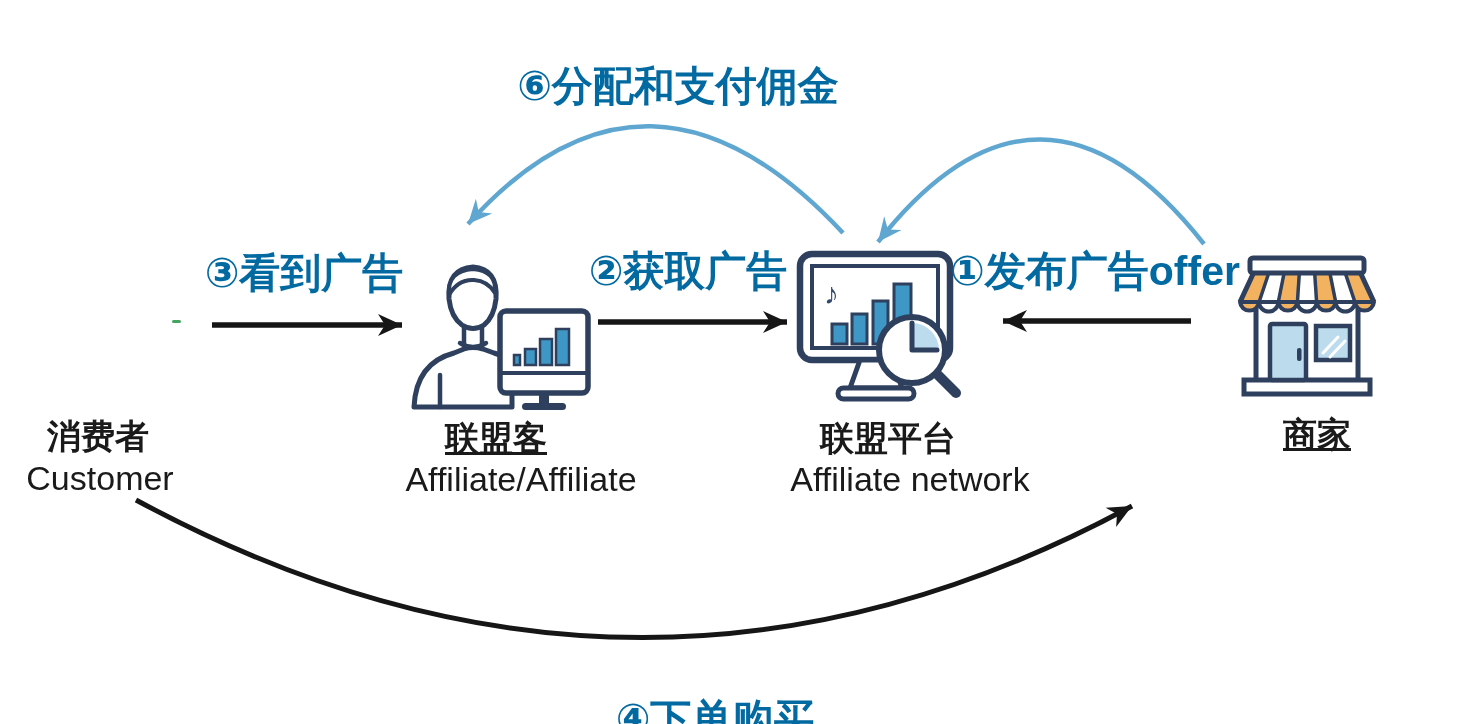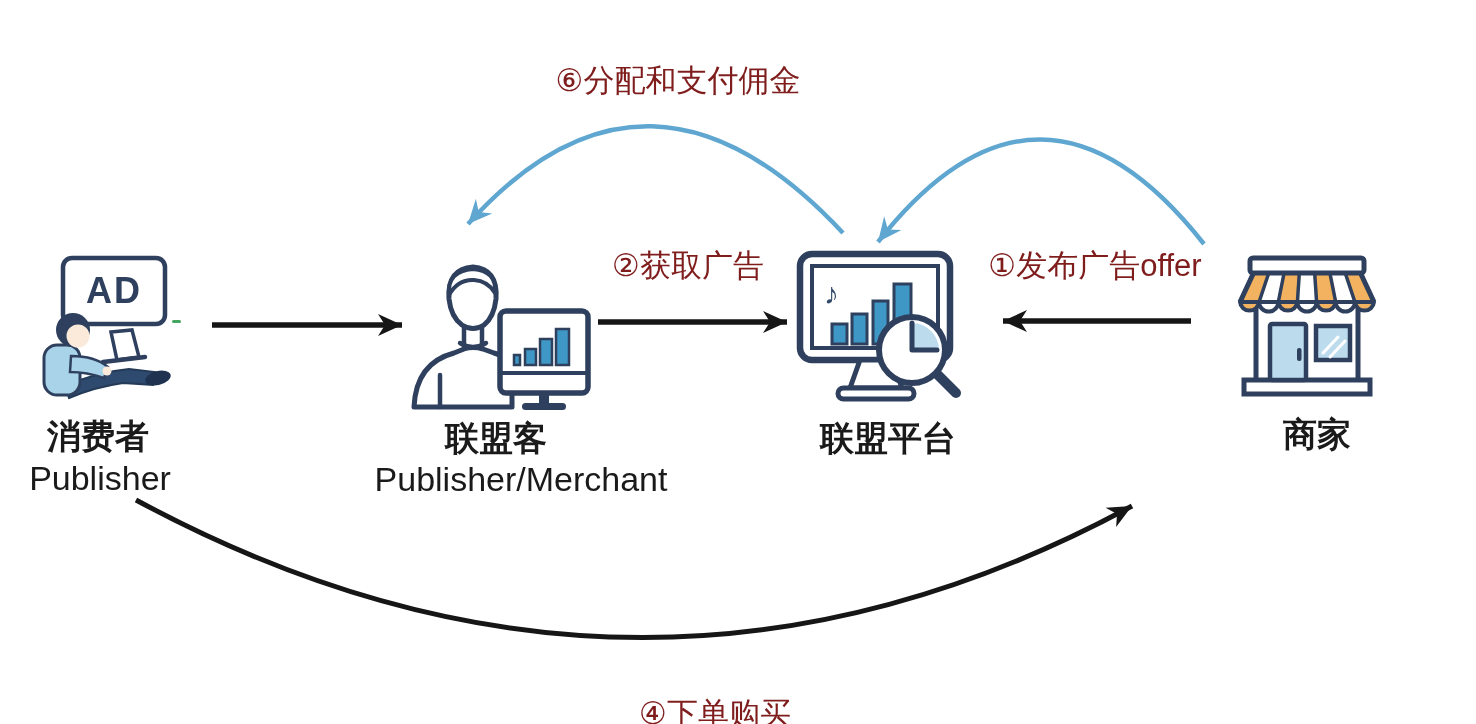--- a/index.html
+++ b/index.html
@@ -11,21 +11,21 @@
   .label-zh{
     position:absolute;transform:translateX(-50%);white-space:nowrap;
     font-size:34px;font-weight:700;color:#1a1a1a;line-height:1.1;
   }
   .label-en{
     position:absolute;transform:translateX(-50%);white-space:nowrap;
     font-size:34px;font-weight:400;color:#1a1a1a;line-height:1.1;
   }
   .step-label{
     position:absolute;transform:translateX(-50%);white-space:nowrap;
-    font-size:31px;font-weight:400;color:#7f1d1d;line-height:1.1;
+    font-size:41px;font-weight:700;color:#0369a1;line-height:1.1;
   }
   svg{display:block;}
   .arrow-layer{position:absolute;left:0;top:0;}
   .green-dash{position:absolute;left:172px;top:320px;width:9px;height:3px;background:#43a55f;border-radius:2px;}
 </style>
 </head>
 <body>
 
 <div class="canvas">
 
@@ -45,41 +45,22 @@
 
     <path d="M1191,321 L1003,321" stroke="#161616" stroke-width="5.5" fill="none" marker-end="url(#ah-black)"></path>
 
     <path d="M136,500 Q640,772 1132,506" stroke="#161616" stroke-width="5" fill="none" marker-end="url(#ah-black)"></path>
 
     <path d="M1204,244 Q1040,36 878,242" stroke="#5fa7d1" stroke-width="4.5" fill="none" marker-end="url(#ah-blue)"></path>
 
     <path d="M843,233 Q648,24 468,224" stroke="#5fa7d1" stroke-width="4.5" fill="none" marker-end="url(#ah-blue)"></path>
   </svg>
 
-  <div class="abs" style="left:15px;top:246px;">
-    <svg width="200" height="168" viewBox="0 0 200 168">
-
-      <rect x="48" y="12" width="102" height="66" rx="9" fill="#fff" stroke="#2e405e" stroke-width="4.5"></rect>
-      <text x="99" y="57" text-anchor="middle" font-size="36" font-weight="bold" fill="#2e405e" letter-spacing="2">AD</text>
-
-      <g>
-        <path d="M50,140 Q82,126 114,123 L140,126 L138,139 L108,137 Q80,141 54,152 Z" fill="#2e4a6e" stroke="#243a57" stroke-width="2"></path>
-        <ellipse cx="143" cy="132" rx="13" ry="7" fill="#1f3350" transform="rotate(-14 143 132)"></ellipse>
-        <rect x="29" y="99" width="36" height="50" rx="13" fill="#a9d3e8" stroke="#2e405e" stroke-width="3"></rect>
-        <path d="M56,110 Q80,110 93,121 L89,132 Q72,126 55,126 Z" fill="#a9d3e8" stroke="#2e405e" stroke-width="2.5"></path>
-        <circle cx="92" cy="125" r="4.5" fill="#fbe9da"></circle>
-        <circle cx="58" cy="84" r="17" fill="#2e405e"></circle>
-        <circle cx="63" cy="90" r="11.5" fill="#fbe9da"></circle>
-        <polygon points="96,86 117,84 124,111 102,114" fill="#fff" stroke="#2e405e" stroke-width="3.5"></polygon>
-        <path d="M88,116 L130,111" stroke="#2e405e" stroke-width="4.5" stroke-linecap="round"></path>
-      </g>
-    </svg>
-  </div>
   <div class="label-zh" style="left:98px;top:418px;">消费者</div>
-  <div class="label-en" style="left:100px;top:460px;">Publisher</div>
+  <div class="label-en" style="left:100px;top:460px;">Customer</div>
   <div class="green-dash"></div>
 
   <div class="abs" style="left:402px;top:253px;">
     <svg width="190" height="160" viewBox="0 0 190 160">
       <g stroke="#2e405e" fill="#fff" stroke-linejoin="round" stroke-linecap="round">
 
         <path d="M12,154 Q14,110 52,100 L62,96 Q71,93 81,96 L92,100 Q106,104 110,112 L110,154 Z" stroke-width="5"></path>
         <path d="M38,122 L38,154" stroke-width="4.5" fill="none"></path>
 
         <path d="M62,74 L62,90 M80,74 L80,90" stroke-width="4.5" fill="none"></path>
@@ -94,22 +75,22 @@
       <g fill="#3e97c5" stroke="#2e405e" stroke-width="2.5">
         <rect x="112" y="102" width="6" height="10"></rect>
         <rect x="123" y="96" width="11" height="16"></rect>
         <rect x="138" y="86" width="12" height="26"></rect>
         <rect x="154" y="76" width="13" height="36"></rect>
       </g>
       <rect x="137" y="140" width="10" height="10" fill="#2e405e"></rect>
       <rect x="120" y="150" width="44" height="7" rx="3.5" fill="#2e405e"></rect>
     </svg>
   </div>
-  <div class="label-zh" style="left:496px;top:420px;">联盟客</div>
-  <div class="label-en" style="left:521px;top:461px;">Publisher/Merchant</div>
+  <div class="label-zh" style="left:496px;top:420px;text-decoration:underline;">联盟客</div>
+  <div class="label-en" style="left:521px;top:461px;">Affiliate/Affiliate</div>
 
   <div class="abs" style="left:790px;top:246px;">
     <svg width="180" height="170" viewBox="0 0 180 170">
 
       <rect x="10" y="8" width="150" height="106" rx="12" fill="#fff" stroke="#2e405e" stroke-width="6.5"></rect>
       <rect x="22" y="20" width="126" height="82" fill="#fff" stroke="#2e405e" stroke-width="4"></rect>
 
       <path d="M70,114 L102,114 L112,142 L60,142 Z" fill="#fff" stroke="#2e405e" stroke-width="5" stroke-linejoin="round"></path>
       <rect x="48" y="142" width="76" height="11" rx="5.5" fill="#fff" stroke="#2e405e" stroke-width="5"></rect>
 
@@ -123,20 +104,21 @@
 
       <g>
         <line x1="146" y1="127" x2="166" y2="147" stroke="#2e405e" stroke-width="10" stroke-linecap="round"></line>
         <circle cx="122" cy="104" r="33" fill="#fff" stroke="#2e405e" stroke-width="6"></circle>
         <path d="M122,104 L122,77 A27,27 0 0 1 149,104 Z" fill="#bcdcee"></path>
         <path d="M122,104 L122,77 M122,104 L147,104" stroke="#2e405e" stroke-width="5" stroke-linecap="round" fill="none"></path>
       </g>
     </svg>
   </div>
   <div class="label-zh" style="left:888px;top:420px;">联盟平台</div>
+  <div class="label-en" style="left:910px;top:461px;">Affiliate network</div>
 
   <div class="abs" style="left:1226px;top:252px;">
     <svg width="164" height="152" viewBox="0 0 164 152">
 
       <rect x="30" y="50" width="102" height="80" fill="#fff" stroke="#2e405e" stroke-width="5"></rect>
 
       <rect x="18" y="128" width="126" height="14" fill="#fff" stroke="#2e405e" stroke-width="5"></rect>
 
       <rect x="44" y="72" width="36" height="56" rx="2" fill="#bcdcee" stroke="#2e405e" stroke-width="4.5"></rect>
       <rect x="71" y="96" width="4.5" height="13" rx="2" fill="#2e405e"></rect>
@@ -168,20 +150,21 @@
           <path d="M71.4,50 A9.6,9.6 0 0 0 90.6,50 Z" fill="#fff"></path>
           <path d="M90.6,50 A9.6,9.6 0 0 0 109.7,50 Z" fill="#f2b25f"></path>
           <path d="M109.7,50 A9.6,9.6 0 0 0 128.9,50 Z" fill="#fff"></path>
           <path d="M128.9,50 A9.6,9.6 0 0 0 148,50 Z" fill="#f2b25f"></path>
         </g>
       </g>
 
       <rect x="24" y="6" width="114" height="15" rx="3" fill="#fff" stroke="#2e405e" stroke-width="5"></rect>
     </svg>
   </div>
-  <div class="label-zh" style="left:1317px;top:416px;">商家</div>
+  <div class="label-zh" style="left:1317px;top:416px;text-decoration:underline;">商家</div>
 
   <div class="step-label" style="left:1095px;top:249px;">①发布广告offer</div>
   <div class="step-label" style="left:688px;top:249px;">②获取广告</div>
+  <div class="step-label" style="left:304px;top:251px;">③看到广告</div>
   <div class="step-label" style="left:715px;top:650px;margin-top:47px;">④下单购买</div>
   <div class="step-label" style="left:678px;top:64px;">⑥分配和支付佣金</div>
 
 </div>
 
 </body></html>

